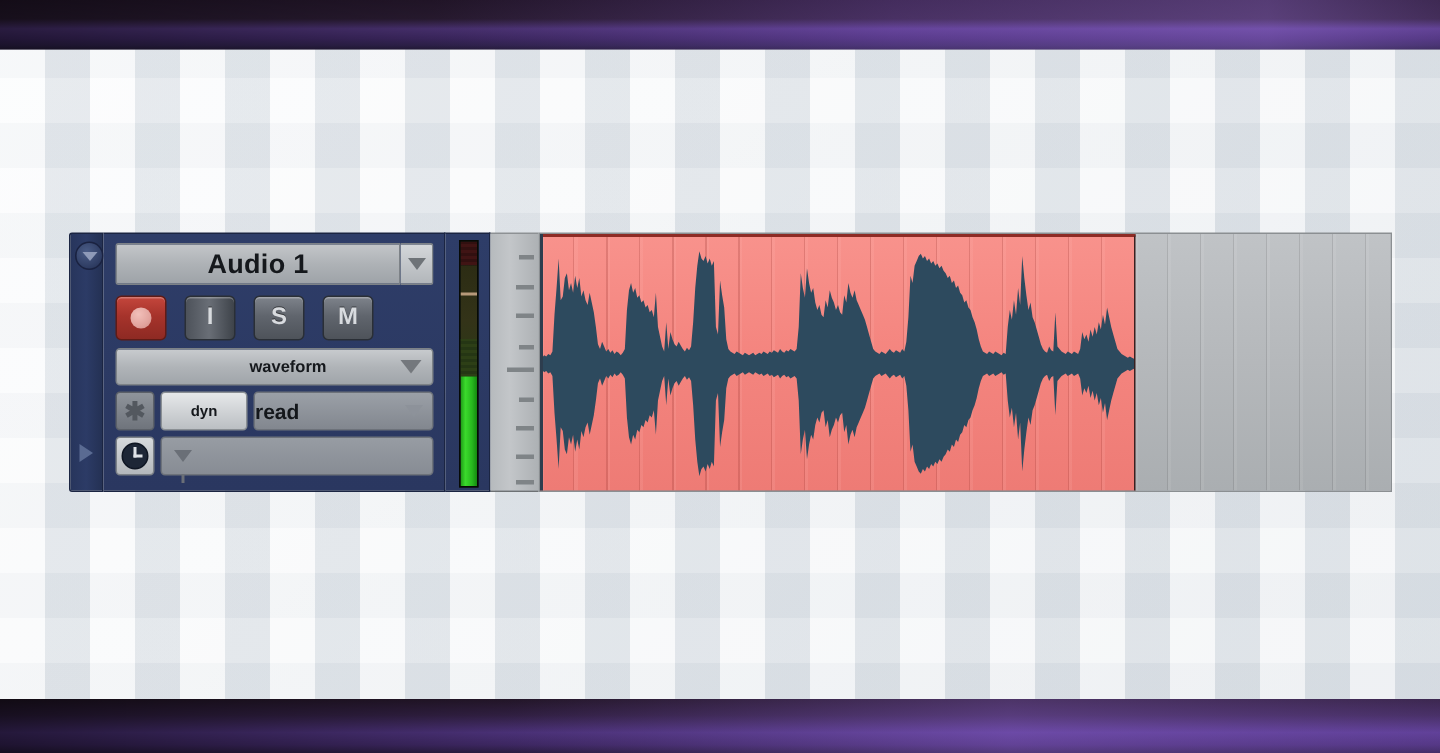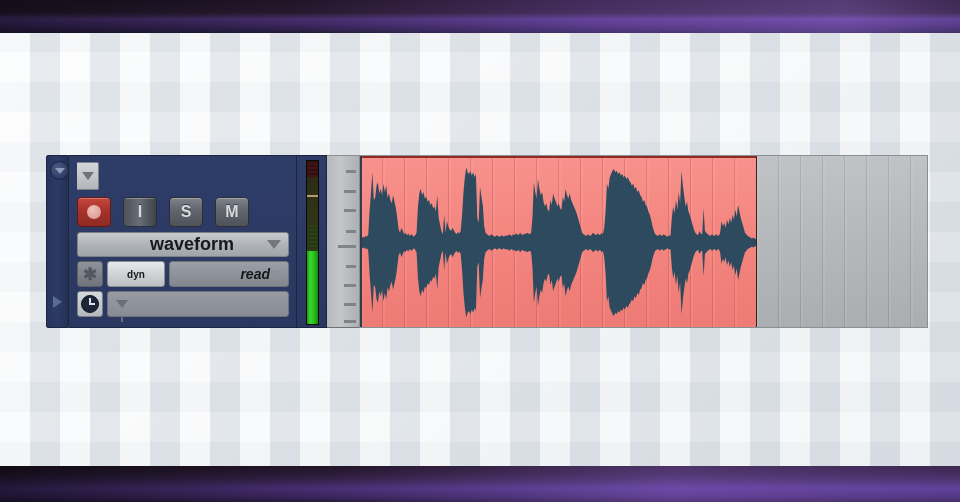--- a/index.html
+++ b/index.html
@@ -66,37 +66,37 @@
   .tbtn span{font-size:16px;font-weight:bold;color:#d8dbdf;text-shadow:0 -1px 0 rgba(0,0,0,.5);}
   .tbtn.rec{background:linear-gradient(180deg,#c4463c 0%,#a6332b 45%,#8e2a23 100%);border-color:#5f1b16;}
   .tbtn.rec .dot{width:14px;height:14px;border-radius:50%;
     background:radial-gradient(circle at 38% 32%,#f2c0ba,#e2a49e 60%,#cf8d87);}
   .tbtn.inp{background:linear-gradient(90deg,#4d525a 0%,#696e76 48%,#3e434a 100%);}
 
   .wfrow{position:absolute;left:8px;top:76px;width:212px;height:25px;display:flex;
     background:linear-gradient(180deg,#c8cbce 0%,#b0b4b8 50%,#a0a5aa 100%);
     border:1px solid #7d8287;border-radius:3px;box-sizing:border-box;}
   .wfrow .lab{flex:1;display:flex;align-items:center;justify-content:center;
-    font-size:18px;font-weight:bold;color:#15181c;padding-left:39px;}
+    font-size:11px;font-weight:bold;color:#15181c;padding-left:39px;}
   .wfrow .tri{width:0;height:0;align-self:center;margin-right:7px;
     border-left:7px solid transparent;border-right:7px solid transparent;border-top:9px solid #74787d;}
 
   .dynrow{position:absolute;left:8px;top:105px;width:212px;height:26px;display:flex;gap:4px;}
   .sqbtn{width:26px;height:26px;border-radius:3px;box-sizing:border-box;
     border:1px solid #5b6068;background:linear-gradient(180deg,#8f949b,#6f747c);
     display:flex;align-items:center;justify-content:center;
     font-size:17px;font-weight:bold;color:#53585f;line-height:1;}
   .dynbtn{width:58px;height:26px;border-radius:3px;box-sizing:border-box;
     border:1px solid #8a8f94;background:linear-gradient(180deg,#e6e8ea 0%,#ced1d4 55%,#bbbfc3 100%);
     display:flex;align-items:center;justify-content:center;
     font-size:10px;font-weight:bold;color:#15181c;}
   .readbox{flex:1;height:26px;border-radius:3px;box-sizing:border-box;
     border:1px solid #6d727a;background:linear-gradient(180deg,#9ba0a7,#82878f);
     display:flex;align-items:center;}
-  .readbox .lab{flex:1;text-align:right;font-size:14px;font-style:italic;font-weight:bold;color:#14171b;}
+  .readbox .lab{flex:1;text-align:left;font-size:14px;font-weight:bold;color:#14171b;}
   .readbox .tri{width:0;height:0;margin-right:6px;
     border-left:6px solid transparent;border-right:6px solid transparent;border-top:8px solid #8d929a;}
 
   .clkrow{position:absolute;left:8px;top:135px;width:212px;height:28px;display:flex;gap:4px;}
   .clkbtn{width:26px;height:26px;border-radius:3px;box-sizing:border-box;
     border:1px solid #7c8187;background:linear-gradient(180deg,#d6d9dc,#b4b8bc);
     display:flex;align-items:center;justify-content:center;}
   .clkglyph{width:16px;height:16px;border-radius:50%;background:#1d2636;position:relative;
     border:1px solid #0e1522;}
   .clkglyph:before{content:"";position:absolute;left:7px;top:2px;width:2px;height:7px;background:#dfe3e8;}
@@ -158,20 +158,23 @@
   <div class="rail">
     <div class="rail-badge">
       <div class="chev"></div>
     </div>
     <div class="rail-tri"></div>
   </div>
 
   <div class="hdr">
 
     <div class="namebar">
+      <div class="namefield">
+        <span>Audio 1</span>
+      </div>
       <div class="namedrop">
         <div class="tri"></div>
       </div>
     </div>
 
     <div class="btnrow">
       <div class="tbtn rec">
         <div class="dot"></div>
       </div>
       <div class="tbtn inp">

